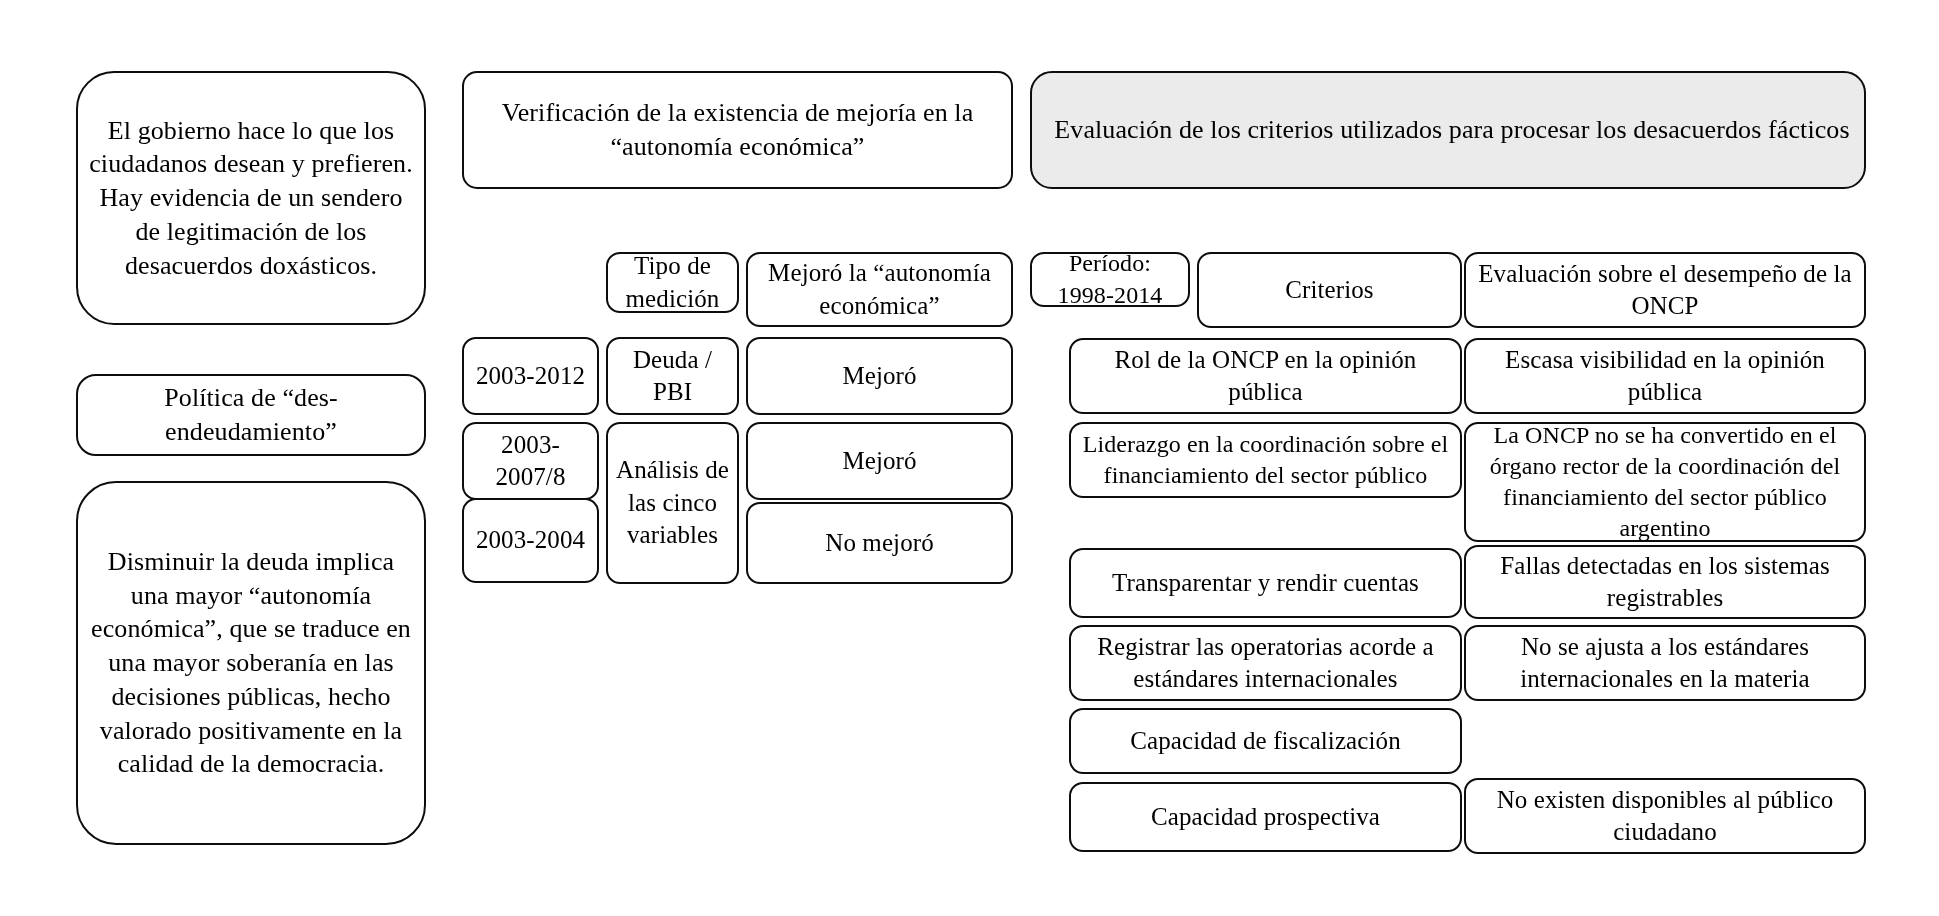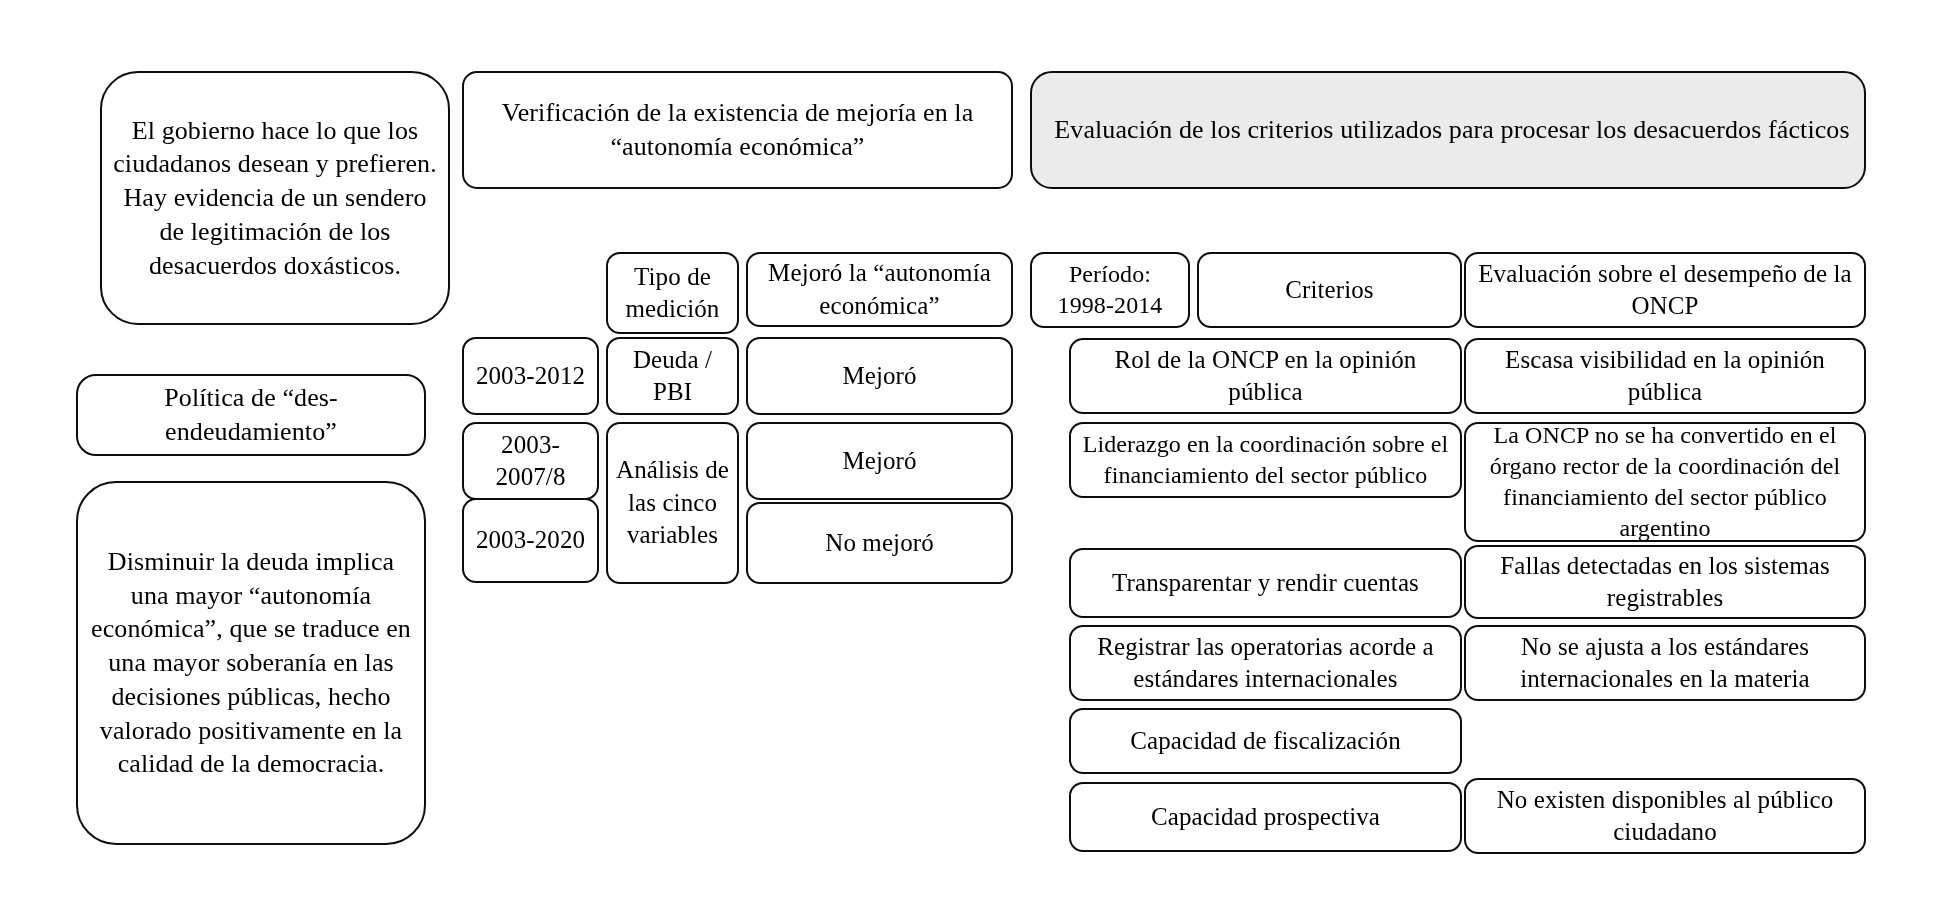--- a/index.html
+++ b/index.html
@@ -39,46 +39,46 @@
     font-size: 25px;
     letter-spacing: .1px;
   }
   .box.shaded {
     background: #ebebeb;
     padding-left: 16px;
   }
   .box .txt { display: block; width: 100%; }
 
   
-  #c1-claim      { left: 76px;  top: 71px;  width: 350px; height: 254px; border-radius: 38px; font-size: 26px; margin-left: 24px; }
+  #c1-claim      { left: 76px;  top: 71px;  width: 350px; height: 254px; border-radius: 38px; font-size: 26px; }
   #c1-policy     { left: 76px;  top: 374px; width: 350px; height: 82px;  border-radius: 20px; font-size: 26px; }
   #c1-detail     { left: 76px;  top: 481px; width: 350px; height: 364px; border-radius: 40px; font-size: 26px; }
 
   
   #c2-header     { left: 462px; top: 71px;  width: 551px; height: 118px; border-radius: 15px; font-size: 26px; }
 
   #c2-h1 { left: 462px; top: 252px; width: 137px; height: 75px; }
-  #c2-h2 { left: 606px; top: 252px; width: 133px; height: 82px; }
+  #c2-h2 { left: 606px; top: 252px; width: 133px; height: 61px; }
   #c2-h3 { left: 746px; top: 252px; width: 267px; height: 75px; text-align: center; }
 
   #c2-r1c1 { left: 462px; top: 337px; width: 137px; height: 78px; }
   #c2-r1c2 { left: 606px; top: 337px; width: 133px; height: 78px; }
   #c2-r1c3 { left: 746px; top: 337px; width: 267px; height: 78px; }
 
   #c2-r2c1 { left: 462px; top: 422px; width: 137px; height: 78px; }
   #c2-r2c2 { left: 606px; top: 422px; width: 133px; height: 162px; }
   #c2-r2c3 { left: 746px; top: 422px; width: 267px; height: 78px; }
 
   #c2-r3c1 { left: 462px; top: 498px; width: 137px; height: 85px; }
   #c2-r3c3 { left: 746px; top: 502px; width: 267px; height: 82px; }
 
   
   #c3-header { left: 1030px; top: 71px; width: 836px; height: 118px; border-radius: 22px; font-size: 26px; }
 
-  #c3-h1 { left: 1030px; top: 252px; width: 160px; height: 76px; font-size: 24px; }
+  #c3-h1 { left: 1030px; top: 252px; width: 160px; height: 55px; font-size: 24px; }
   #c3-h2 { left: 1197px; top: 252px; width: 265px; height: 76px; font-size: 25px; }
   #c3-h3 { left: 1464px; top: 252px; width: 402px; height: 76px; font-size: 25px; }
 
   #c3-r1a { left: 1069px; top: 338px; width: 393px; height: 76px; font-size: 25px; }
   #c3-r1b { left: 1464px; top: 338px; width: 402px; height: 76px; font-size: 25px; }
 
   #c3-r2a { left: 1069px; top: 422px; width: 393px; height: 76px; font-size: 24px; }
   #c3-r2b { left: 1464px; top: 422px; width: 402px; height: 120px; font-size: 24px; }
 
   #c3-r3a { left: 1069px; top: 548px; width: 393px; height: 70px; font-size: 25px; justify-content: center; }
@@ -135,21 +135,21 @@
     <span class="txt">2003-2007/8</span>
   </div>
   <div class="box" id="c2-r2c2">
     <span class="txt">Análisis de las cinco variables</span>
   </div>
   <div class="box" id="c2-r2c3">
     <span class="txt">Mejoró</span>
   </div>
 
   <div class="box" id="c2-r3c1">
-    <span class="txt">2003-2020</span>
+    <span class="txt">2003-2004</span>
   </div>
   <div class="box" id="c2-r3c3">
     <span class="txt">No mejoró</span>
   </div>
 
   <div class="box shaded" id="c3-header">
     <span class="txt">Evaluación de los criterios utilizados para procesar los desacuerdos fácticos</span>
   </div>
 
   <div class="box" id="c3-h1">

